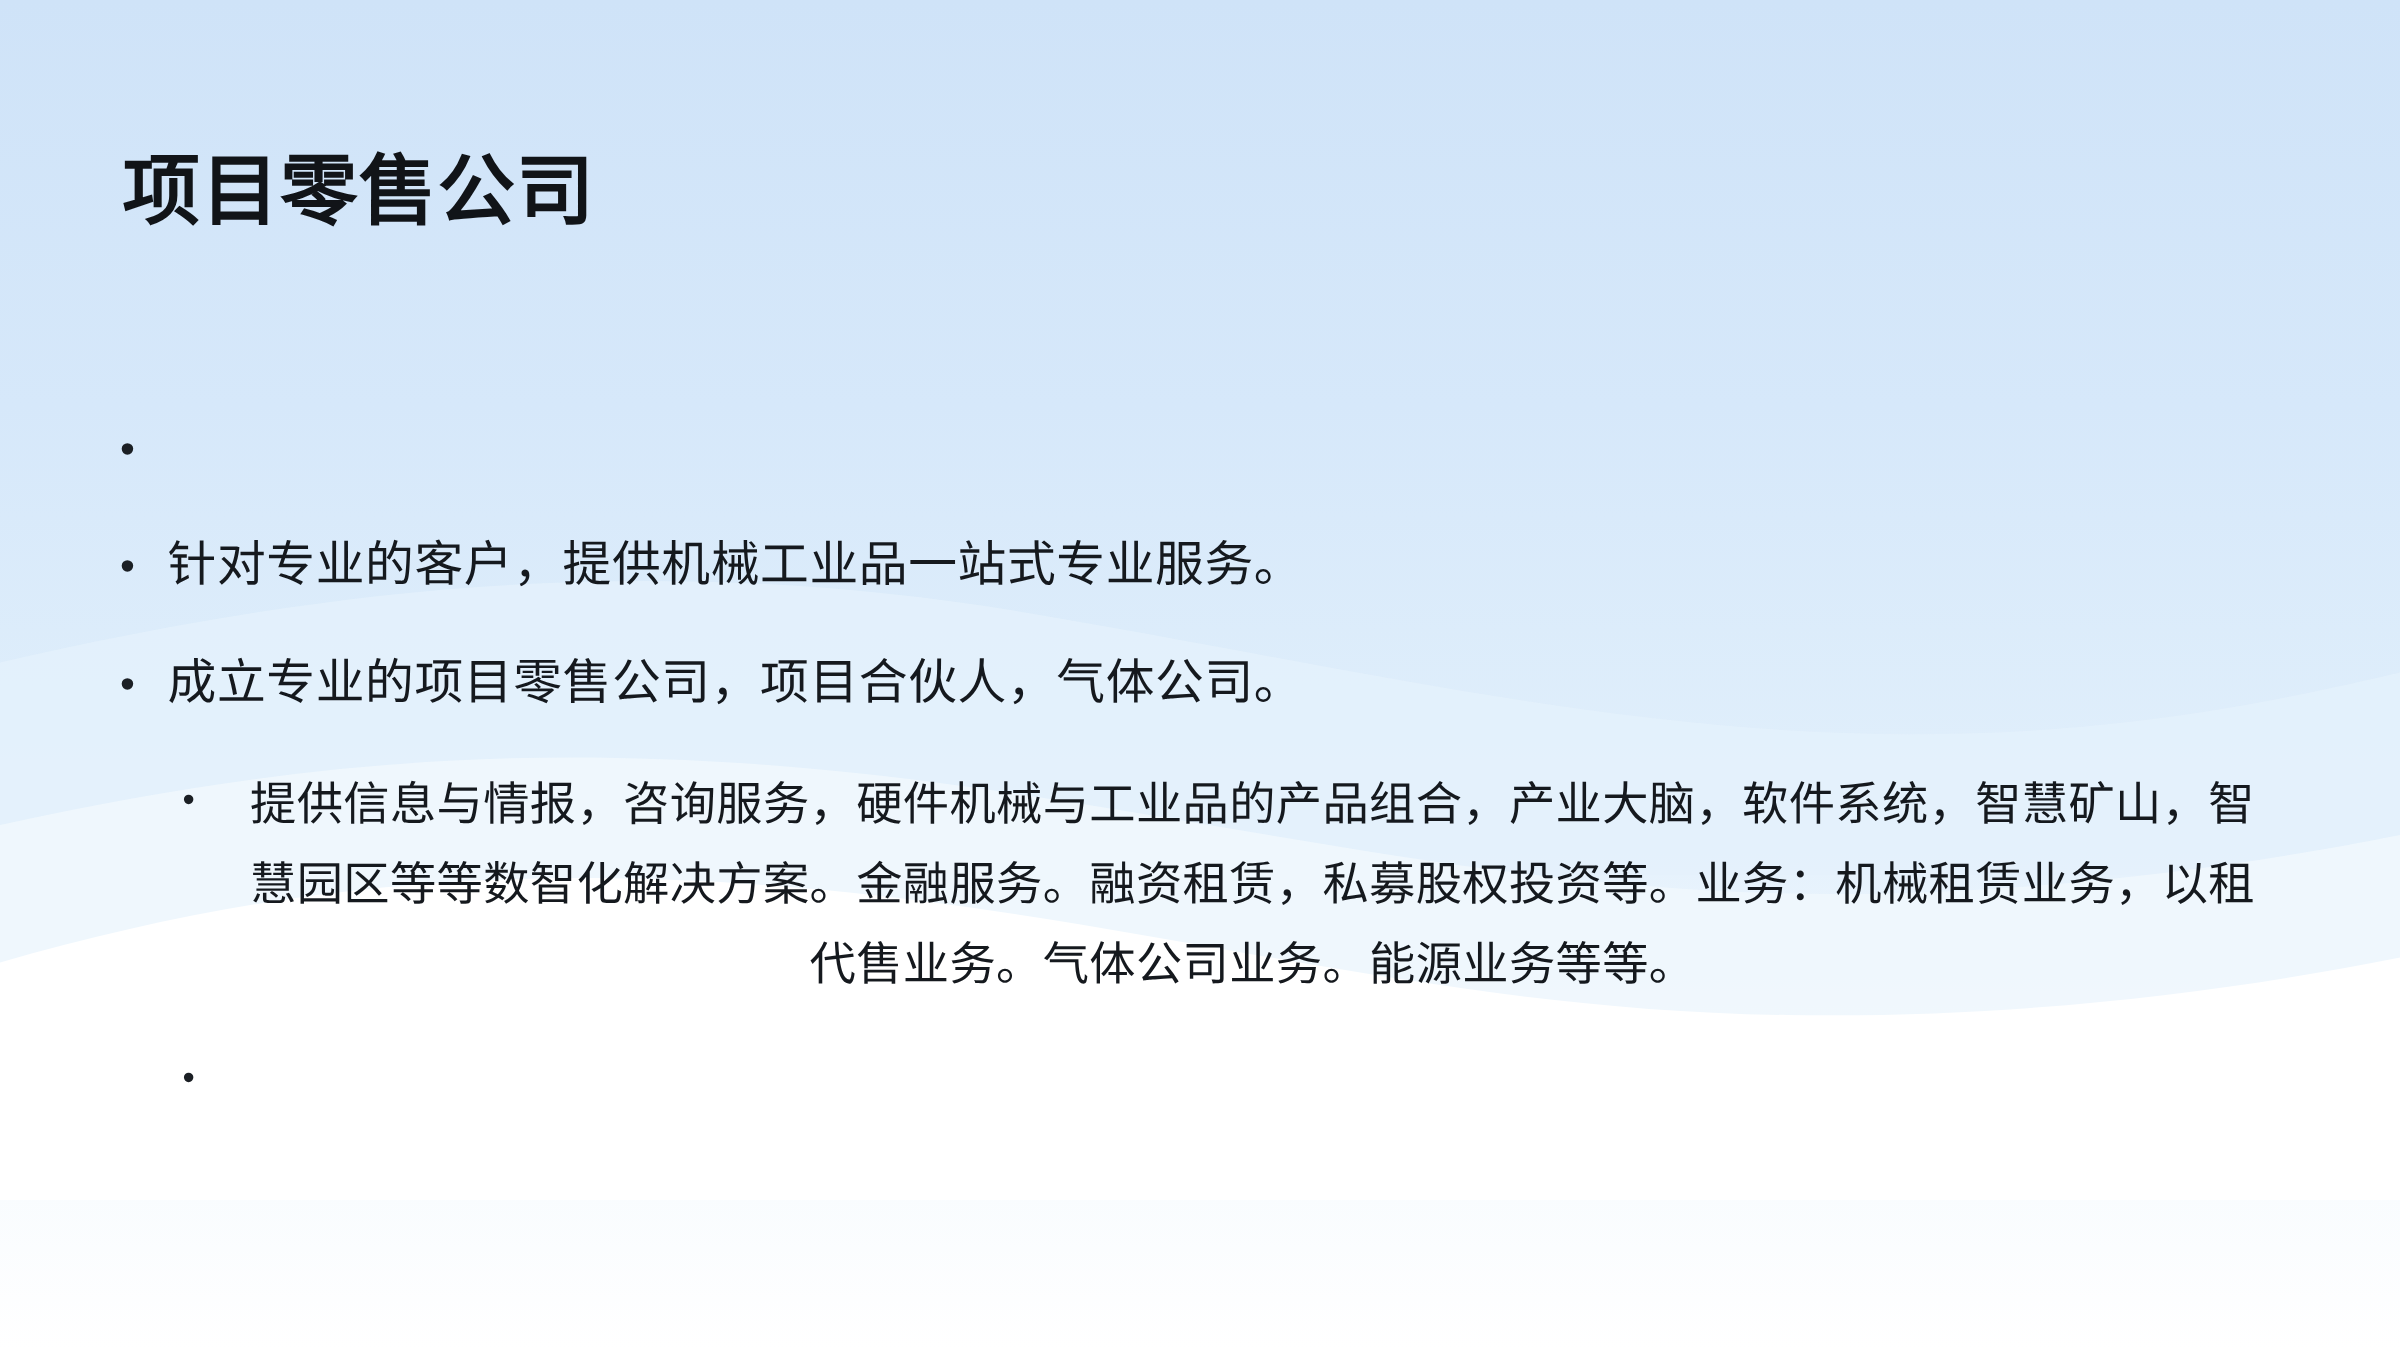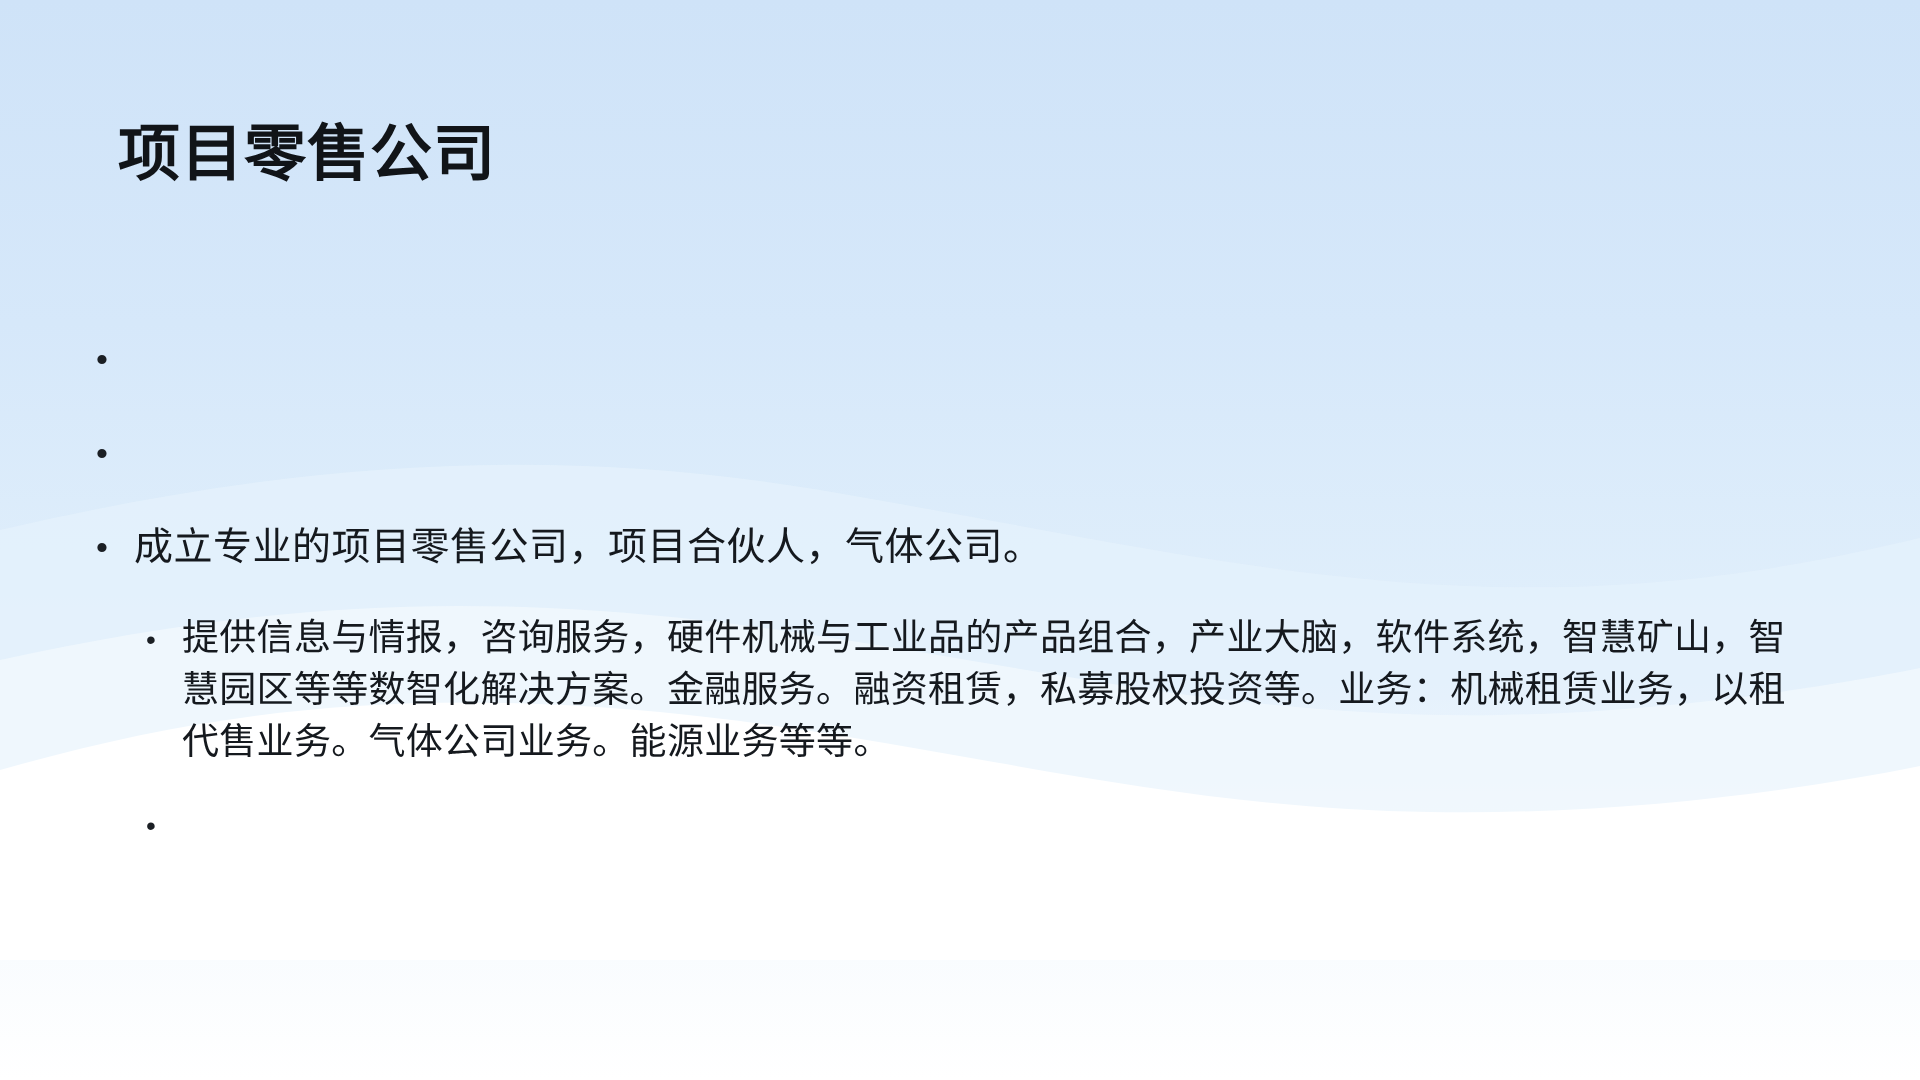--- a/index.html
+++ b/index.html
@@ -43,21 +43,20 @@
   .slide-title {
     position: absolute;
     left: 98px;
     top: 78px;
     font-size: 62px;
     font-weight: bold;
     color: #111418;
     letter-spacing: 1px;
     line-height: 1.1;
     white-space: nowrap;
-    margin-left: 20px;
   }
 
   .body-list {
     position: absolute;
     left: 92px;
     top: 330px;
     width: 1760px;
   }
 
   .l1-item {
@@ -95,24 +94,25 @@
     width: 42px;
     flex: 0 0 42px;
     font-size: 28px;
     line-height: 56px;
     color: #1b1f24;
     padding-left: 6px;
     box-sizing: border-box;
   }
   .l2-text {
     font-size: 37px;
-    line-height: 52px;
+    line-height: 64px;
     color: #15191e;
     letter-spacing: 0.3px;
     max-width: 1640px;
+    text-align: center;
   }
 </style>
 </head>
 <body>
 
 <div class="slide">
 
   <div class="wave wave-1">
     <svg viewBox="0 0 1920 320" preserveAspectRatio="none" xmlns="http://www.w3.org/2000/svg">
       <path d="M0,150 C260,90 520,60 820,110 C1130,162 1380,230 1680,200 C1780,190 1860,172 1920,158 L1920,320 L0,320 Z" fill="#e4f1fc" opacity="0.85"></path>
@@ -136,20 +136,21 @@
     <h1 class="slide-title">项目零售公司</h1>
 
     <div class="body-list">
 
       <div class="l1-item">
         <span class="l1-bullet">•</span>
       </div>
 
       <div class="l1-item">
         <span class="l1-bullet">•</span>
+        <span class="l1-text">针对专业的客户，提供机械工业品一站式专业服务。</span>
       </div>
 
       <div class="l1-item">
         <span class="l1-bullet">•</span>
         <span class="l1-text">成立专业的项目零售公司，项目合伙人，气体公司。</span>
       </div>
 
       <div class="l2-group">
         <div class="l2-item">
           <span class="l2-bullet">•</span>

